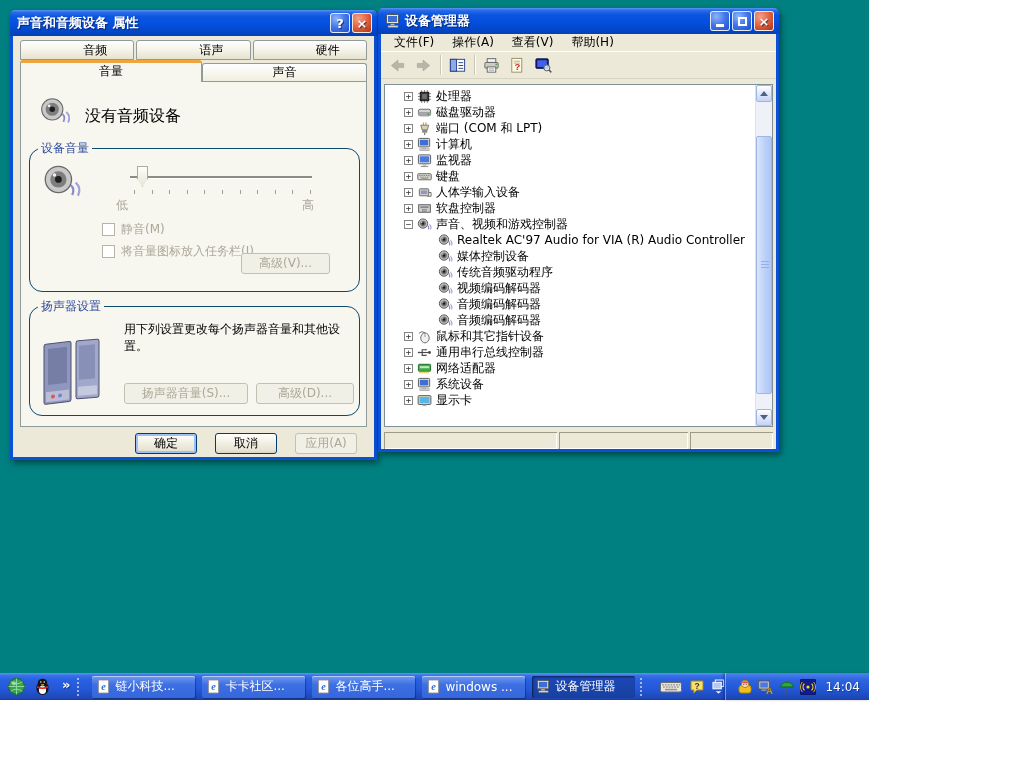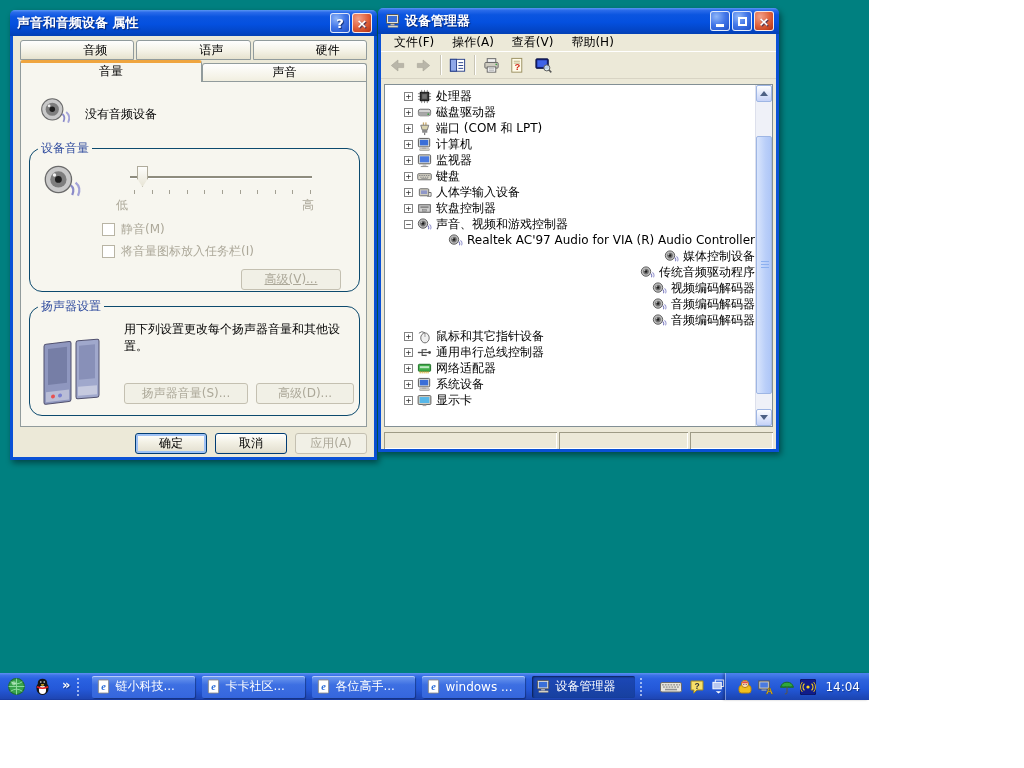--- a/index.html
+++ b/index.html
@@ -31,61 +31,61 @@
     border-radius:3px 3px 0 0; text-align:center; font-size:12px; line-height:18px;padding-left:36px; }
   .tabs2 { position:absolute; left:7px; top:24px; right:7px; height:21px; display:flex; }
   .tab2 { border:1px solid #919B9C; border-radius:3px 3px 0 0; text-align:center; font-size:12px;font-family:Liberation Serif, serif; }
   .tab2.sel { width:52.5%; background:#F7F6EF; border-bottom:none; border-top:3px solid #EFA53F;
     height:22px; line-height:17px; position:relative; z-index:3; }
   .tab2.uns { width:47.5%; margin-top:3px; height:26px; line-height:16px;
     background:linear-gradient(#FEFEFE,#F4F2E6 55%,#E6E2CE); border-bottom:none; }
   .page { position:absolute; left:7px; right:7px; top:45px; height:346px; background:#F7F6EF;
     border:1px solid #919B9C; z-index:1; }
   .nosound { position:absolute; left:18px; top:14px; width:34px; height:34px; }
-  .nosound-label { position:absolute; left:64px; top:24px; font-size:12px; color:#000; }
+  .nosound-label { position:absolute; left:64px; top:24px; font-size:16px; color:#000; }
   .group { position:absolute; border:1px solid #0c4a6e; border-radius:13px; }
   .gcap { position:absolute; top:-9px; left:8px; background:#F7F6EF; padding:0 3px; font-size:12px; color:#2F4B9E; }
   .g1 { left:8px; top:66px; width:331px; height:144px; }
   .g2 { left:8px; top:224px; width:331px; height:110px; }
   .spk40 { position:absolute; left:12px; top:14px; width:42px; height:42px; }
   .track { position:absolute; left:100px; top:27px; width:182px; height:2px; background:#8E8C7E; box-shadow:0 1px 0 #fff; }
   .thumb { position:absolute; left:102px; top:17px; width:11px; height:21px;
     background:linear-gradient(#FDFDFB,#E8E5D6); border:1px solid #AFAB9B;
     clip-path:polygon(0 0,100% 0,100% 60%,50% 100%,0 60%); }
   .ticks { position:absolute; left:104px; top:41px; width:176px; height:5px; }
   .tick { position:absolute; top:0; width:1px; height:4px; background:#A3A093; }
   .sl-lab { position:absolute; top:48px; font-size:12px; color:#ACA899; }
   .cb { position:absolute; display:flex; align-items:center; gap:6px; font-size:12px; color:#ACA899; }
   .cbbox { width:13px; height:13px; background:#fff; border:1px solid #B8B4A4; flex:0 0 auto; }
   .xbtn { font-size:12px; text-align:center; border:1px solid #003C74; border-radius:3px;
     background:linear-gradient(#FFFFFF,#F2F0E4 45%,#E5E1D2 90%,#D8D4C4); line-height:19px; }
   .xbtn.dis { border-color:#C4C0B1; color:#ACA899; background:#F1F0E6; }
-  .gadv { position:absolute; left:211px; top:120px; width:100px; height:21px;text-decoration:underline; }
+  .gadv { position:absolute; left:211px; top:104px; width:89px; height:21px; }
   .pairspk { position:absolute; left:10px; top:16px; width:68px; height:86px; }
   .g2desc { position:absolute; left:94px; top:14px; width:228px; font-size:12px; color:#000; line-height:1.4; }
   .g2b1 { position:absolute; left:94px; top:76px; width:124px; height:21px; }
   .g2b2 { position:absolute; left:226px; top:76px; width:98px; height:21px; }
-  .okrow-btn { position:absolute; top:397px; width:72px; height:21px; }
+  .okrow-btn { position:absolute; top:397px; width:62px; height:21px; }
   .focusring { box-shadow:inset 0 0 0 2px #9EC1F5; }
 
   
   #dm { left:378px; top:8px; width:401px; height:444px; }
   .menubar { height:18px; display:flex; align-items:center; padding-left:4px; font-size:12px;
     background:#ECE9D8; border-bottom:1px solid #FFFFFF; box-shadow:0 1px 0 #D8D4C4; }
   .mitem { padding:3px 9px; }
   .toolbar { height:27px; display:flex; align-items:center; padding-left:4px; gap:1px;
     background:#ECE9D8; border-bottom:1px solid #D8D4C4; }
   .ticon { width:25px; height:23px; display:flex; align-items:center; justify-content:center; border-radius:2px; }
   .tsep { width:1px; height:20px; background:#C9C5B5; margin:0 3px; box-shadow:1px 0 0 #fff; }
   .treewrap { position:absolute; left:3px; right:3px; top:50px; bottom:22px; background:#fff;
     border:1px solid #828F95; }
   .rows { position:absolute; left:0; top:0; right:17px; bottom:0; overflow:hidden; padding-top:3px; }
   .trow { height:16px; display:flex; align-items:center; gap:4px; font-size:12px; white-space:nowrap; color:#000; }
   .trow.lvl0 { padding-left:19px; }
-  .trow.lvl1 { padding-left:53px;justify-content:flex-end; }
+  .trow.lvl1 { padding-left:53px; }
   .twisty { width:9px; height:9px; flex:0 0 auto; background:#fff; border:1px solid #848484;
     font-size:9px; line-height:7px; text-align:center; color:#333; font-family:"DejaVu Sans Mono",monospace; }
   .nicon { width:15px; height:15px; flex:0 0 auto; }
   .sb { position:absolute; top:0; right:0; bottom:0; width:17px; background:#EFF1F8; border-left:1px solid #DDE0EC; }
   .sbarrow { position:absolute; left:0; width:16px; height:17px; background:linear-gradient(#FDFEFF,#C6D3F7);
     border:1px solid #9EB6E4; border-radius:2px; display:flex; align-items:center; justify-content:center; }
   .tri-up { width:0; height:0; border-left:4px solid transparent; border-right:4px solid transparent; border-bottom:5px solid #4D6185; }
   .tri-dn { width:0; height:0; border-left:4px solid transparent; border-right:4px solid transparent; border-top:5px solid #4D6185; }
   .sbthumb { position:absolute; left:0; top:51px; width:16px; height:258px;
     background:linear-gradient(90deg,#D9E5FC,#BACFF9 60%,#AEC6F7); border:1px solid #9EB6E4; border-radius:2px; }

